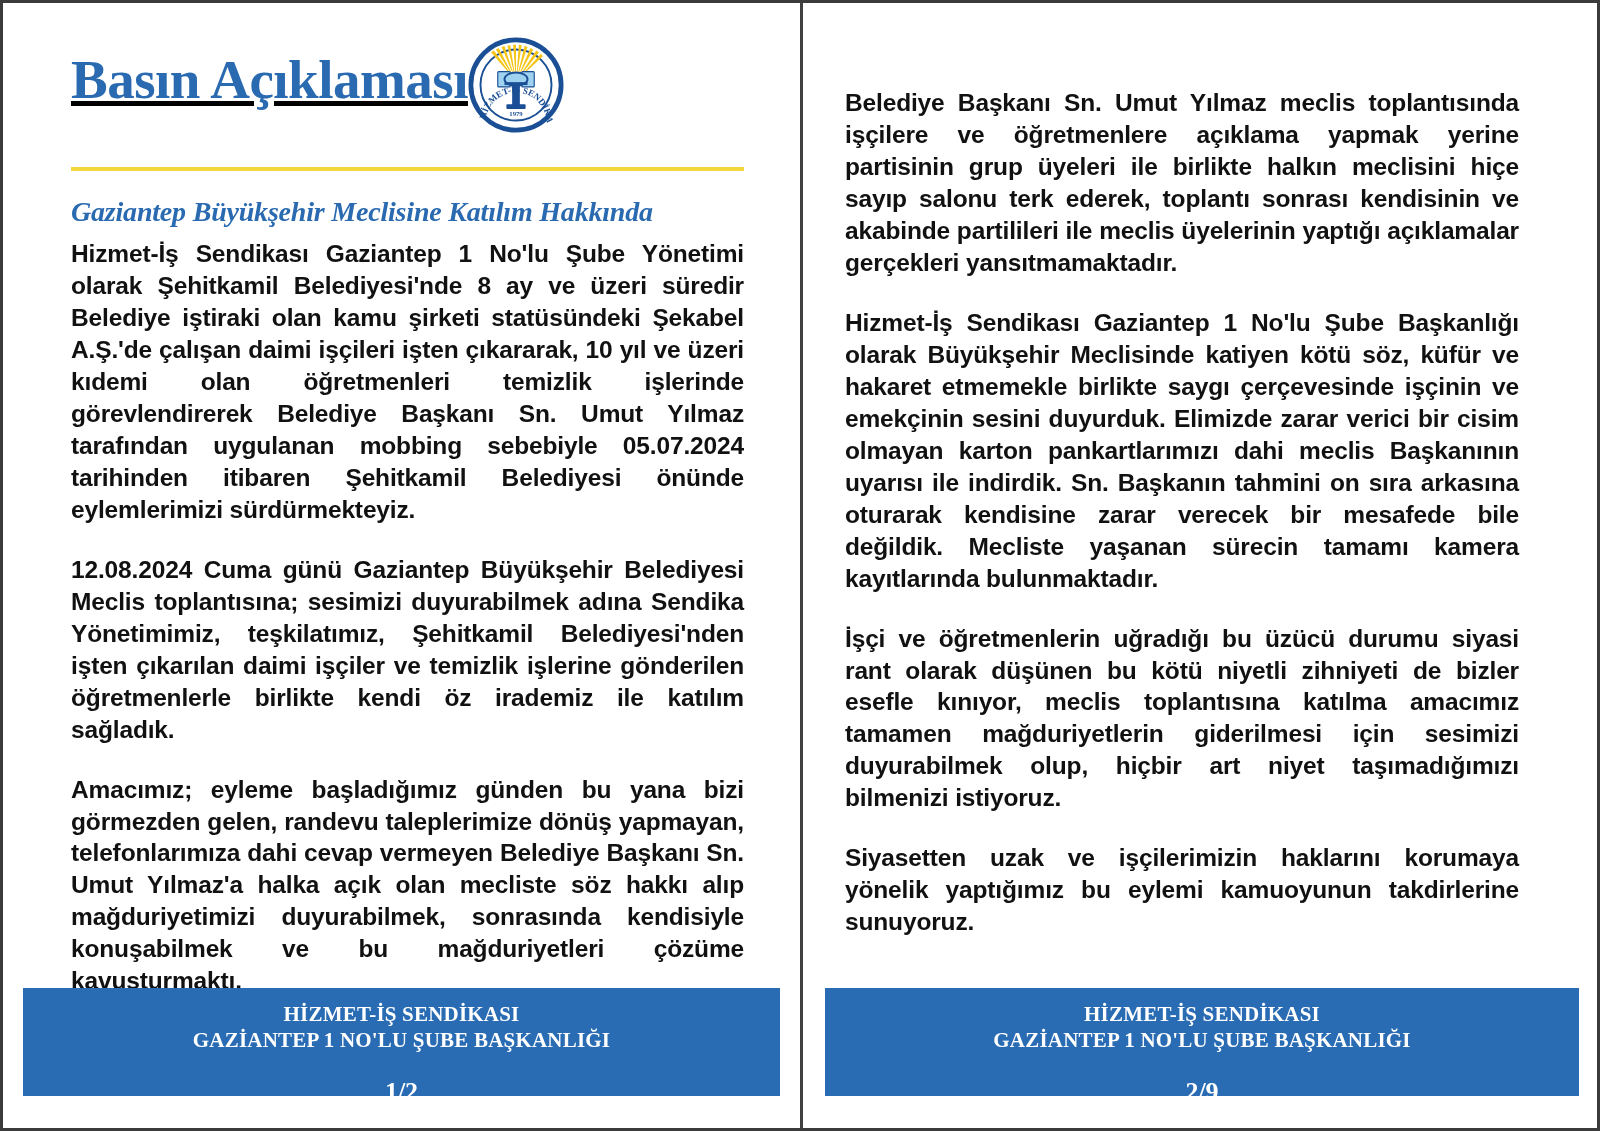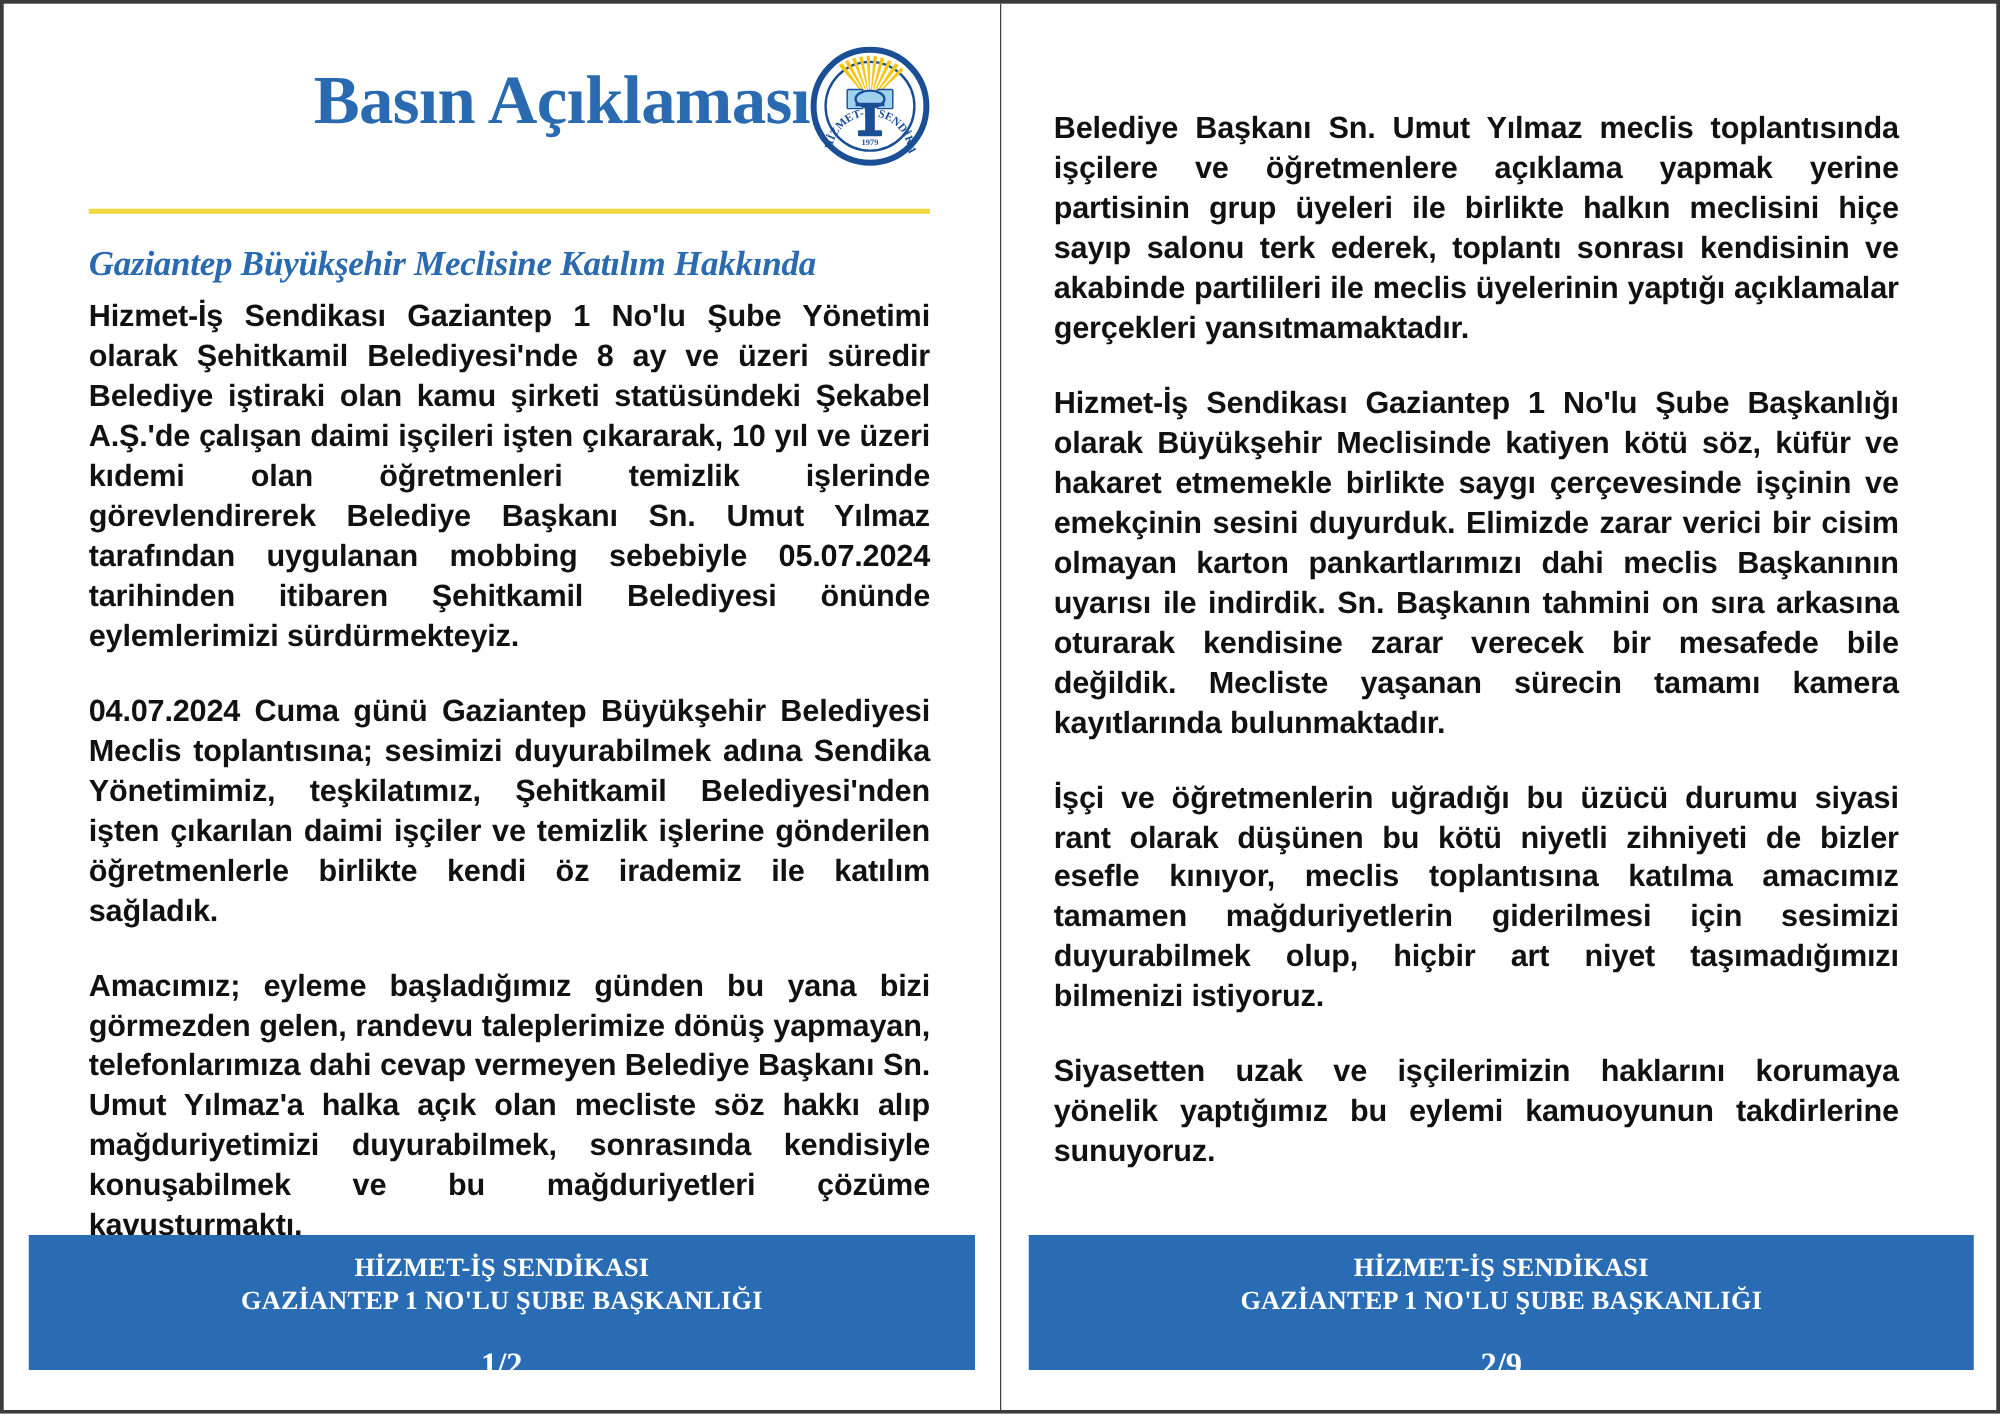--- a/index.html
+++ b/index.html
@@ -33,36 +33,37 @@
     height: 1125px;
     display: flex;
   }
   .page {
     position: relative;
     height: 100%;
     box-sizing: border-box;
     background: #ffffff;
   }
   .page-left  { width: 797px; }
-  .page-right { width: 797px; border-left: 1px solid #404040; }
+  .page-right { width: 797px; border-left: 3px solid #404040; }
 
   .page-body {
     position: absolute;
     left: 0; right: 0; top: 0;
     bottom: 140px;
     box-sizing: border-box;
   }
   .page-left .page-body  { padding: 30px 56px 0 68px; }
   .page-right .page-body { padding: 84px 78px 0 42px; }
 
   
   .header-row {
     display: flex;
     align-items: flex-start;
-    justify-content: flex-end;
+    justify-content: flex-start;
+    text-decoration: underline;
   }
   .doc-title {
     font-family: "Liberation Serif", serif;
     font-weight: bold;
     font-size: 55px;
     line-height: 1.05;
     color: #2a6ab0;
     letter-spacing: -0.5px;
     margin: 18px 0 0 0;
     white-space: nowrap;
@@ -187,21 +188,21 @@
             <text x="50" y="82" text-anchor="middle" font-family="Liberation Serif, serif" font-size="7" font-weight="bold" fill="#1a4f96">1979</text>
           </svg>
         </div>
 
         <div class="gold-rule"></div>
 
         <h2 class="doc-subtitle">Gaziantep Büyükşehir Meclisine Katılım Hakkında</h2>
 
         <div class="para-block">
           <p class="para">Hizmet-İş Sendikası Gaziantep 1 No'lu Şube Yönetimi olarak Şehitkamil Belediyesi'nde 8 ay ve üzeri süredir Belediye iştiraki olan kamu şirketi statüsündeki Şekabel A.Ş.'de çalışan daimi işçileri işten çıkararak, 10 yıl ve üzeri kıdemi olan öğretmenleri temizlik işlerinde görevlendirerek Belediye Başkanı Sn. Umut Yılmaz tarafından uygulanan mobbing sebebiyle 05.07.2024 tarihinden itibaren Şehitkamil Belediyesi önünde eylemlerimizi sürdürmekteyiz.</p>
-          <p class="para">04.07.2024 Cuma günü Gaziantep Büyükşehir Belediyesi Meclis toplantısına; sesimizi duyurabilmek adına Sendika Yönetimimiz, teşkilatımız, Şehitkamil Belediyesi'nden işten çıkarılan daimi işçiler ve temizlik işlerine gönderilen öğretmenlerle birlikte kendi öz irademiz ile katılım sağladık.</p>
+          <p class="para">12.08.2024 Cuma günü Gaziantep Büyükşehir Belediyesi Meclis toplantısına; sesimizi duyurabilmek adına Sendika Yönetimimiz, teşkilatımız, Şehitkamil Belediyesi'nden işten çıkarılan daimi işçiler ve temizlik işlerine gönderilen öğretmenlerle birlikte kendi öz irademiz ile katılım sağladık.</p>
           <p class="para">Amacımız; eyleme başladığımız günden bu yana bizi görmezden gelen, randevu taleplerimize dönüş yapmayan, telefonlarımıza dahi cevap vermeyen Belediye Başkanı Sn. Umut Yılmaz'a halka açık olan mecliste söz hakkı alıp mağduriyetimizi duyurabilmek, sonrasında kendisiyle konuşabilmek ve bu mağduriyetleri çözüme kavuşturmaktı.</p>
         </div>
       </div>
 
       <footer class="footer">
         <div class="footer-line">HİZMET-İŞ SENDİKASI</div>
         <div class="footer-line">GAZİANTEP 1 NO'LU ŞUBE BAŞKANLIĞI</div>
         <div class="footer-pageno">1/2</div>
       </footer>
     </section>

